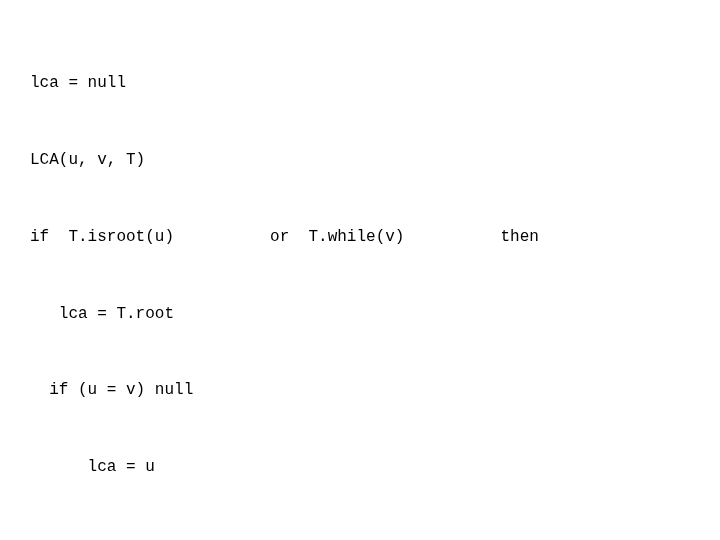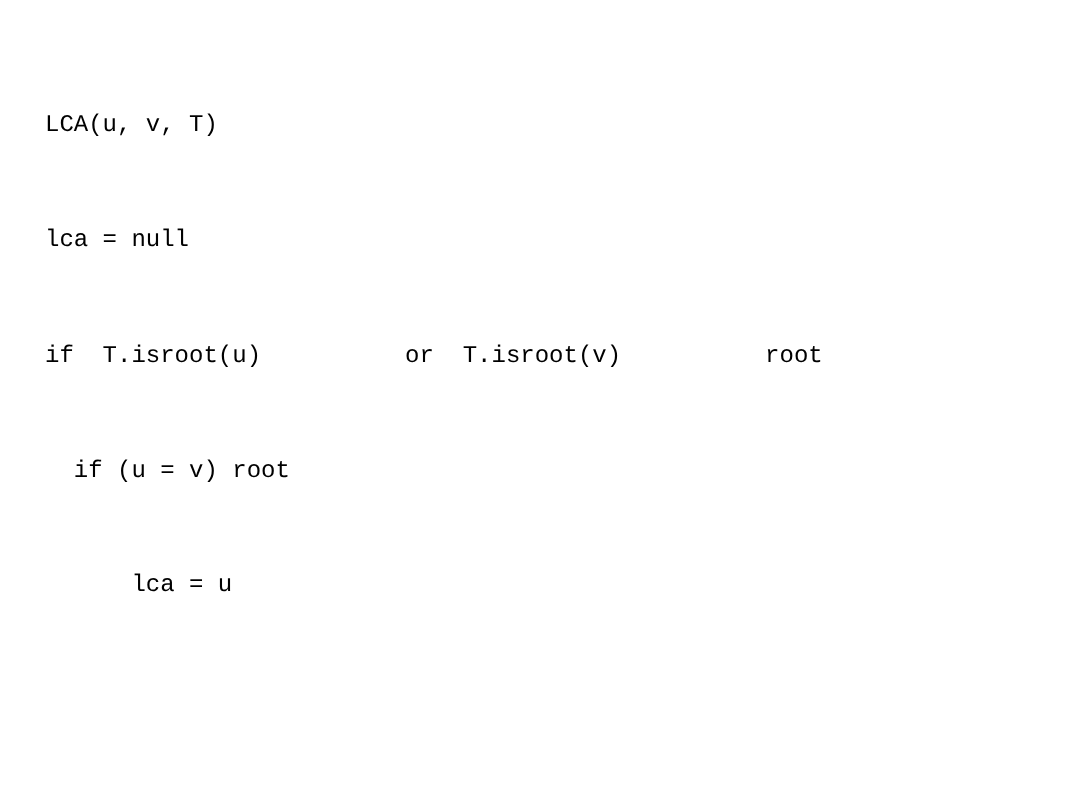--- a/index.html
+++ b/index.html
@@ -28,24 +28,25 @@
     }
 
     .code-line {
       display: block;
     }
   </style>
 </head>
 <body>
 
 <div class="code-container">
+  <span class="code-line">lca = null</span>
   <span class="code-line">LCA(u, v, T)</span>
-  <span class="code-line">lca = null</span>
-  <span class="code-line">if  T.isroot(u)          or  T.isroot(v)          root</span>
-  <span class="code-line">  if (u = v) root</span>
+  <span class="code-line">if  T.isroot(u)          or  T.while(v)          then</span>
+  <span class="code-line">   lca = T.root</span>
+  <span class="code-line">  if (u = v) null</span>
   <span class="code-line">      lca = u</span>
   
   
   
   
   
   
   
   
   

